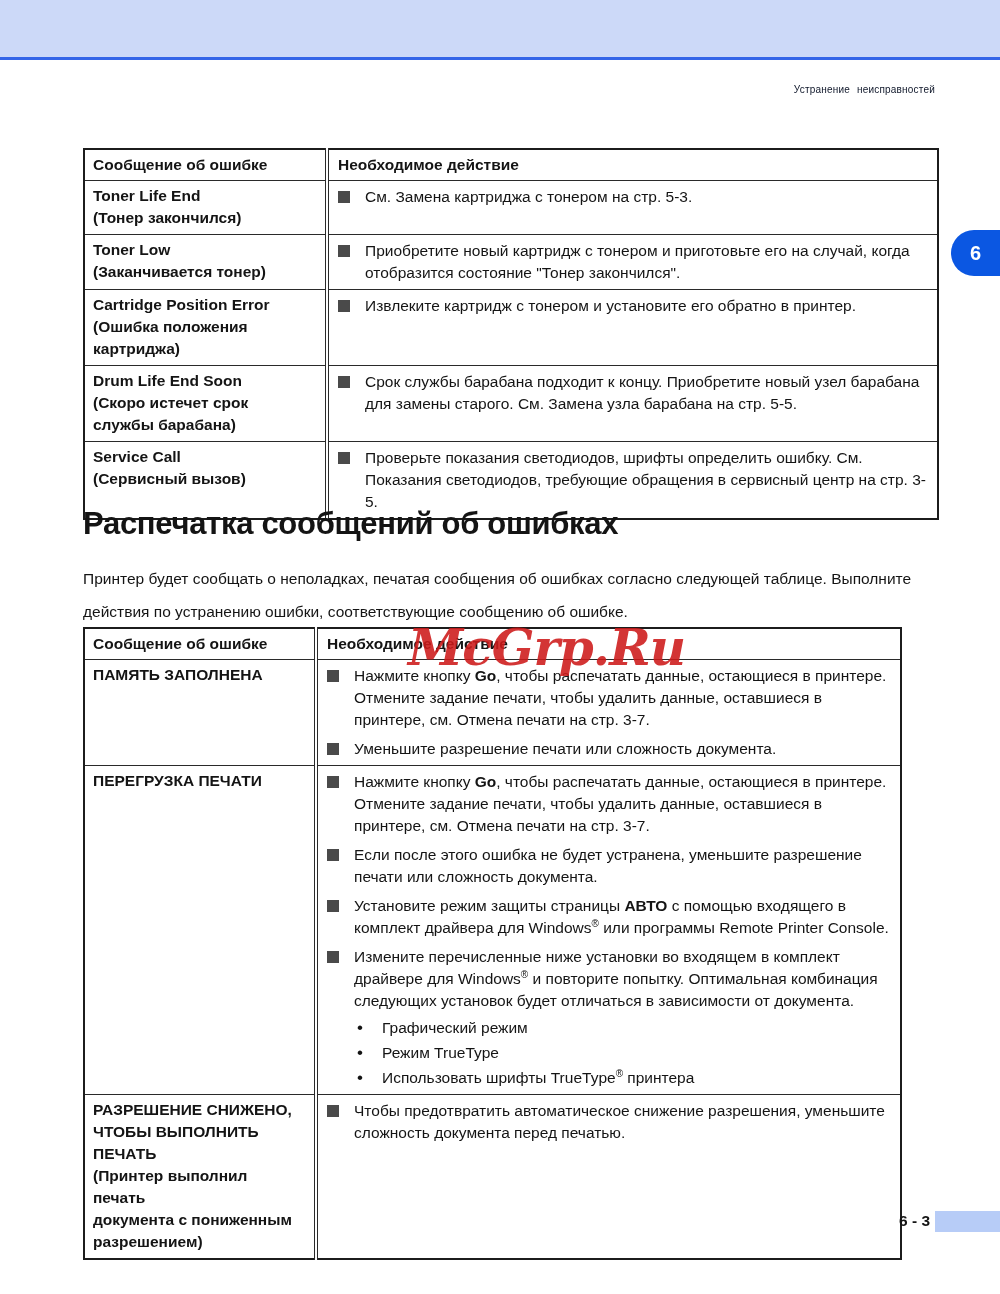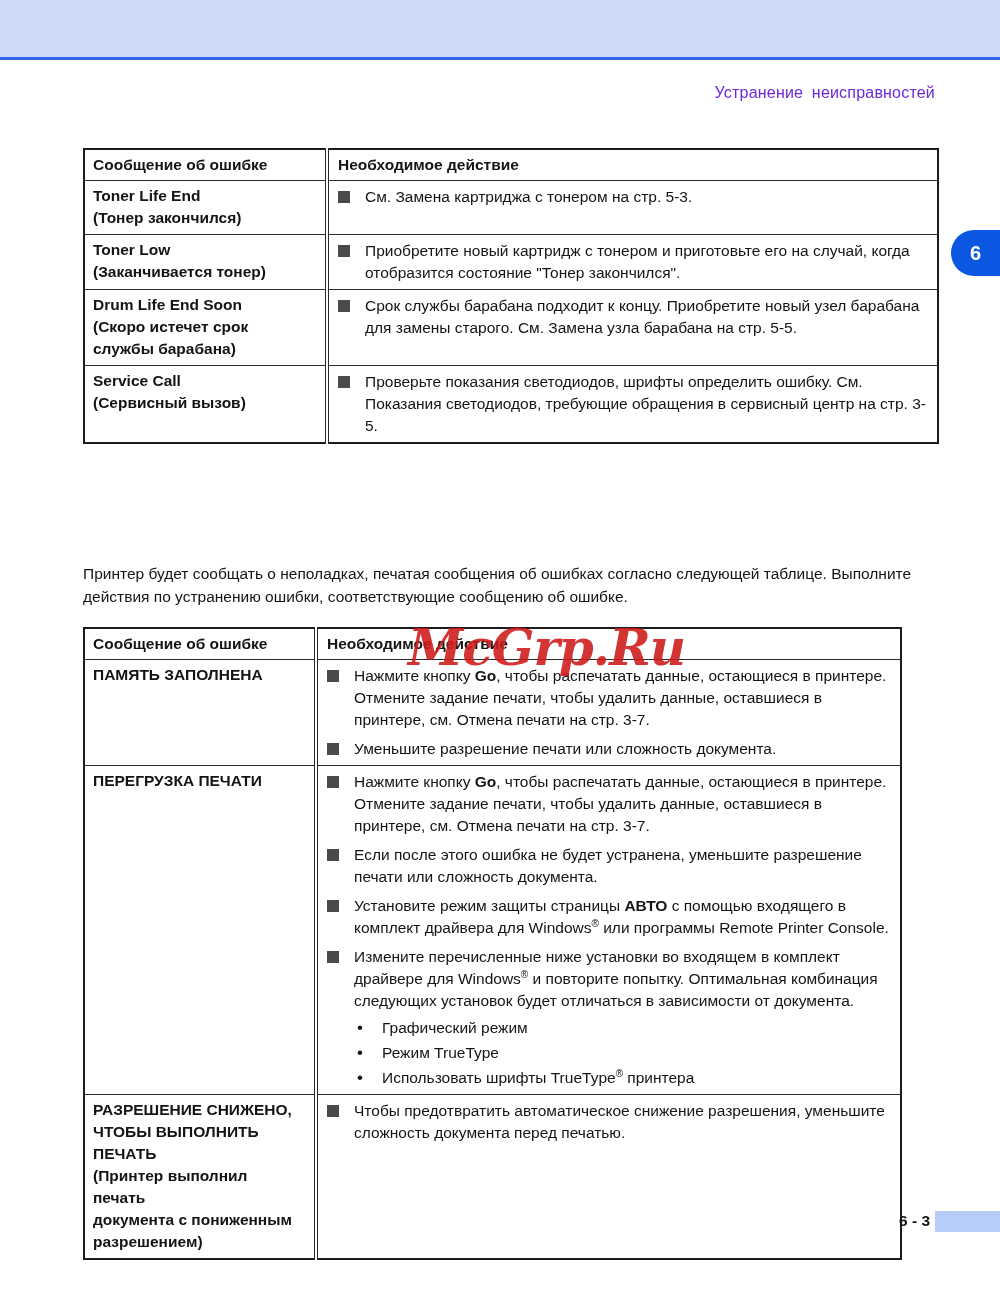--- a/index.html
+++ b/index.html
@@ -2,21 +2,21 @@
 <html><head>
 <meta charset="utf-8">
 <style>
   html,body{margin:0;padding:0;background:#ffffff;}
   .page{position:relative;width:1000px;height:1294px;background:#ffffff;overflow:hidden;
         font-family:"Liberation Sans","DejaVu Sans",sans-serif;color:#141414;}
 
   
   .band{position:absolute;left:0;top:0;width:1000px;height:57px;background:#ccd9f8;
         border-bottom:3px solid #3465e8;}
-  .running-header{position:absolute;top:84px;right:65px;font-size:16px;color:#6d28d9;
+  .running-header{position:absolute;top:84px;right:65px;font-size:10px;color:#0f172a;
         word-spacing:4px;letter-spacing:0.2px;}
 
   
   .chapter-tab{position:absolute;right:0;top:230px;width:49px;height:46px;background:#0b57e2;
         border-radius:23px 0 0 23px;color:#ffffff;font-weight:bold;font-size:20px;
         display:flex;align-items:center;justify-content:center;}
 
   
   table.t{position:absolute;border-collapse:collapse;table-layout:fixed;
         font-size:15.5px;line-height:22px;color:#141414;padding-left:40px;}
@@ -35,21 +35,21 @@
   .sub{margin-top:4px;}
   .sub-item{position:relative;padding-left:28px;margin-top:2px;line-height:23px;}
   .sub-item::before{content:"\2022";position:absolute;left:3px;top:0;font-size:17px;}
   .i{}
   .b{font-weight:bold;}
   .sup{font-size:10px;vertical-align:super;line-height:0;}
 
   
   .sect-title{position:absolute;left:83px;top:506px;font-size:31px;font-weight:bold;
         letter-spacing:-0.3px;}
-  .intro{position:absolute;left:83px;top:562px;width:840px;font-size:15.5px;line-height:23px;}
+  .intro{position:absolute;left:83px;top:562px;width:840px;font-size:15.5px;line-height:33px;}
 
   
   .watermark{position:absolute;left:408px;top:618px;font-family:"DejaVu Serif","Liberation Serif",serif;
         font-style:italic;font-weight:bold;font-size:50px;color:#ce1a1a;opacity:0.88;
         letter-spacing:-1px;z-index:5;}
 
   
   .page-num{position:absolute;top:1212px;right:70px;font-size:15.5px;font-weight:bold;}
   .footer-bar{position:absolute;left:935px;top:1211px;width:65px;height:21px;background:#b7ccf7;}
 </style>
@@ -88,20 +88,31 @@
         <td class="msg">Toner Low
 (Заканчивается тонер)</td>
         <td class="act">
           <div class="item">
               <span class="blt"></span>
               <div class="txt"><span>Приобретите новый картридж с тонером и приготовьте его на случай, когда отобразится состояние "Тонер закончился".</span></div>
             </div>
         </td>
       </tr>
       <tr style="height:58px">
+        <td class="msg">Cartridge Position Error
+(Ошибка положения
+картриджа)</td>
+        <td class="act">
+          <div class="item">
+              <span class="blt"></span>
+              <div class="txt"><span>Извлеките картридж с тонером и установите его обратно в принтер.</span></div>
+            </div>
+        </td>
+      </tr>
+      <tr style="height:58px">
         <td class="msg">Drum Life End Soon
 (Скоро истечет срок
 службы барабана)</td>
         <td class="act">
           <div class="item">
               <span class="blt"></span>
               <div class="txt"><span>Срок службы барабана подходит к концу. Приобретите новый узел барабана для замены старого. См. </span><span class="i">Замена узла барабана</span><span> на стр. 5-5.</span></div>
             </div>
         </td>
       </tr>
@@ -111,20 +122,21 @@
         <td class="act">
           <div class="item">
               <span class="blt"></span>
               <div class="txt"><span>Проверьте показания светодиодов, шрифты определить ошибку. См. </span><span class="i">Показания светодиодов, требующие обращения в сервисный центр</span><span> на стр. 3-5.</span></div>
             </div>
         </td>
       </tr>
     </tbody>
   </table>
 
+  <div class="sect-title">Распечатка сообщений об ошибках</div>
   <div class="intro">Принтер будет сообщать о неполадках, печатая сообщения об ошибках согласно следующей таблице. Выполните действия по устранению ошибки, соответствующие сообщению об ошибке.</div>
 
   <table class="t t2">
     <colgroup>
         <col style="width:232px">
         <col style="width:585px">
       </colgroup>
     <thead>
       <tr>
         <th>Сообщение об ошибке</th>

